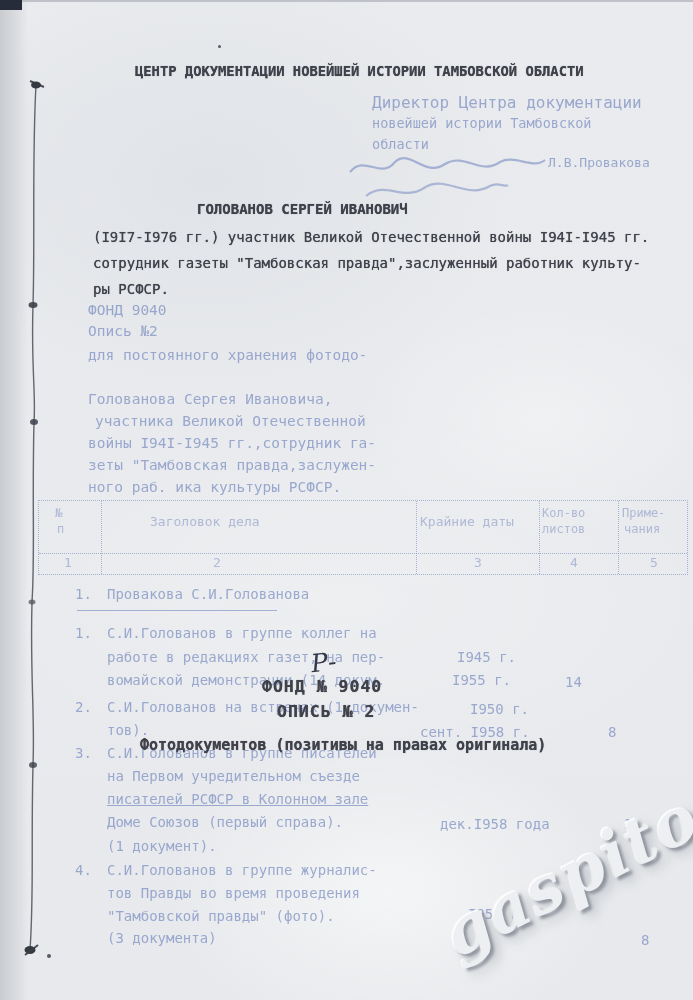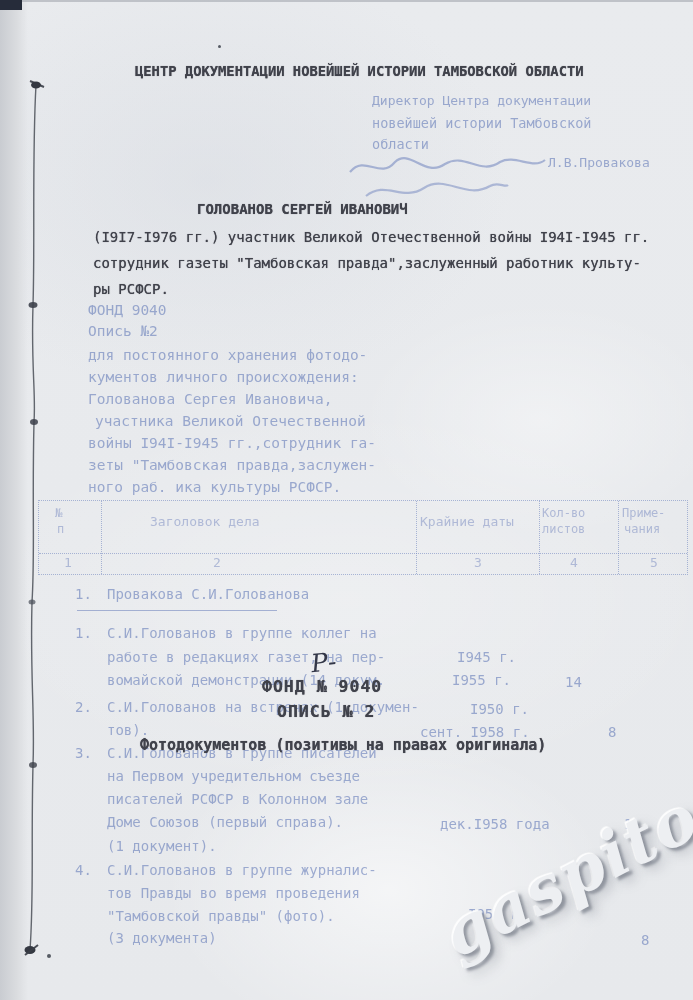--- a/index.html
+++ b/index.html
@@ -59,35 +59,34 @@
     <path d="M8,6 L22,12" stroke="#3a3e47" stroke-width="2" opacity="0.9"></path>
     <ellipse cx="14" cy="10" rx="5" ry="3.5" fill="#343841"></ellipse>
     <ellipse cx="11" cy="230" rx="4.5" ry="3" fill="#3c404a" opacity="0.9"></ellipse>
     <ellipse cx="12" cy="347" rx="4" ry="3" fill="#3c404a" opacity="0.85"></ellipse>
     <ellipse cx="10" cy="527" rx="3.5" ry="2.5" fill="#494e58" opacity="0.7"></ellipse>
     <ellipse cx="11" cy="690" rx="4" ry="3" fill="#3c404a" opacity="0.8"></ellipse>
     <ellipse cx="8" cy="875" rx="5.5" ry="4" fill="#343841"></ellipse>
     <path d="M3,880 L16,870" stroke="#3a3e47" stroke-width="2" opacity="0.9"></path>
   </svg>
 
-  <div class="bl" style="left:372px;top:93px;font-size:13px;">Директор Центра документации</div>
+  <div class="bl" style="left:372px;top:93px;font-size:16px;">Директор Центра документации</div>
   <div class="bl" style="left:372px;top:115px;font-size:13.5px;">новейшей истории Тамбовской</div>
   <div class="bl" style="left:372px;top:136px;font-size:13.5px;">области</div>
   <svg class="sig" style="left:345px;top:148px;" width="205" height="36">
     <path d="M5,24 C20,6 35,32 50,14 C65,0 80,30 100,16 C120,4 135,28 155,14 C170,6 188,22 200,12" stroke="rgba(112,132,190,.55)" stroke-width="2.2" fill="none"></path>
   </svg>
   <div class="bl" style="left:548px;top:155px;font-size:13px;">Л.В.Провакова</div>
   <svg class="sig" style="left:362px;top:176px;" width="150" height="28">
     <path d="M4,20 C24,4 40,26 62,12 C84,-2 104,24 128,10 C136,5 143,12 146,9" stroke="rgba(112,132,190,.5)" stroke-width="2.2" fill="none"></path>
   </svg>
 
   <div class="bl" style="left:88px;top:302px;font-size:14.5px;">ФОНД 9040</div>
   <div class="bl" style="left:88px;top:323px;font-size:14.5px;">Опись №2</div>
   <div class="bl" style="left:88px;top:347px;font-size:14.5px;">для постоянного хранения фотодо-</div>
-  <div class="bl" style="left:88px;top:369px;font-size:14.5px;">кументов личного происхождения:</div>
   <div class="bl" style="left:88px;top:391px;font-size:14.5px;">Голованова Сергея Ивановича,</div>
   <div class="bl" style="left:95px;top:413px;font-size:14.5px;">участника Великой Отечественной</div>
   <div class="bl" style="left:88px;top:435px;font-size:14.5px;">войны I94I-I945 гг.,сотрудник га-</div>
   <div class="bl" style="left:88px;top:457px;font-size:14.5px;">зеты "Тамбовская правда,заслужен-</div>
   <div class="bl" style="left:88px;top:479px;font-size:14.5px;">ного раб. ика культуры РСФСР.</div>
 
   <div class="tblbox">
     <div class="vline" style="left:62px;"></div>
     <div class="vline" style="left:377px;"></div>
     <div class="vline" style="left:500px;"></div>
@@ -120,21 +119,21 @@
   <div class="bl" style="left:565px;top:674px;">14</div>
   <div class="bl" style="left:75px;top:699px;">2.</div>
   <div class="bl" style="left:107px;top:699px;">С.И.Голованов на встречах (1 докумен-</div>
   <div class="bl" style="left:470px;top:701px;">I950 г.</div>
   <div class="bl" style="left:107px;top:722px;">тов).</div>
   <div class="bl" style="left:420px;top:724px;">сент. I958 г.</div>
   <div class="bl" style="left:608px;top:724px;">8</div>
   <div class="bl" style="left:75px;top:745px;">3.</div>
   <div class="bl" style="left:107px;top:745px;">С.И.Голованов в группе писателей</div>
   <div class="bl" style="left:107px;top:768px;">на Первом учредительном съезде</div>
-  <div class="bl" style="left:107px;top:791px;">писателей РСФСР в Колонном зале</div>
+  <div class="bl" style="left:107px;top:791px;text-decoration:underline;">писателей РСФСР в Колонном зале</div>
   <div class="bl" style="left:107px;top:814px;">Доме Союзов (первый справа).</div>
   <div class="bl" style="left:440px;top:816px;">дек.I958 года</div>
   <div class="bl" style="left:624px;top:816px;">1</div>
   <div class="bl" style="left:107px;top:838px;">(1 документ).</div>
   <div class="bl" style="left:75px;top:862px;">4.</div>
   <div class="bl" style="left:107px;top:862px;">С.И.Голованов в группе журналис-</div>
   <div class="bl" style="left:107px;top:885px;">тов Правды во время проведения</div>
   <div class="bl" style="left:107px;top:908px;">"Тамбовской правды" (фото).</div>
   <div class="bl" style="left:468px;top:906px;">I950 г.</div>
   <div class="bl" style="left:107px;top:930px;">(3 документа)</div>

